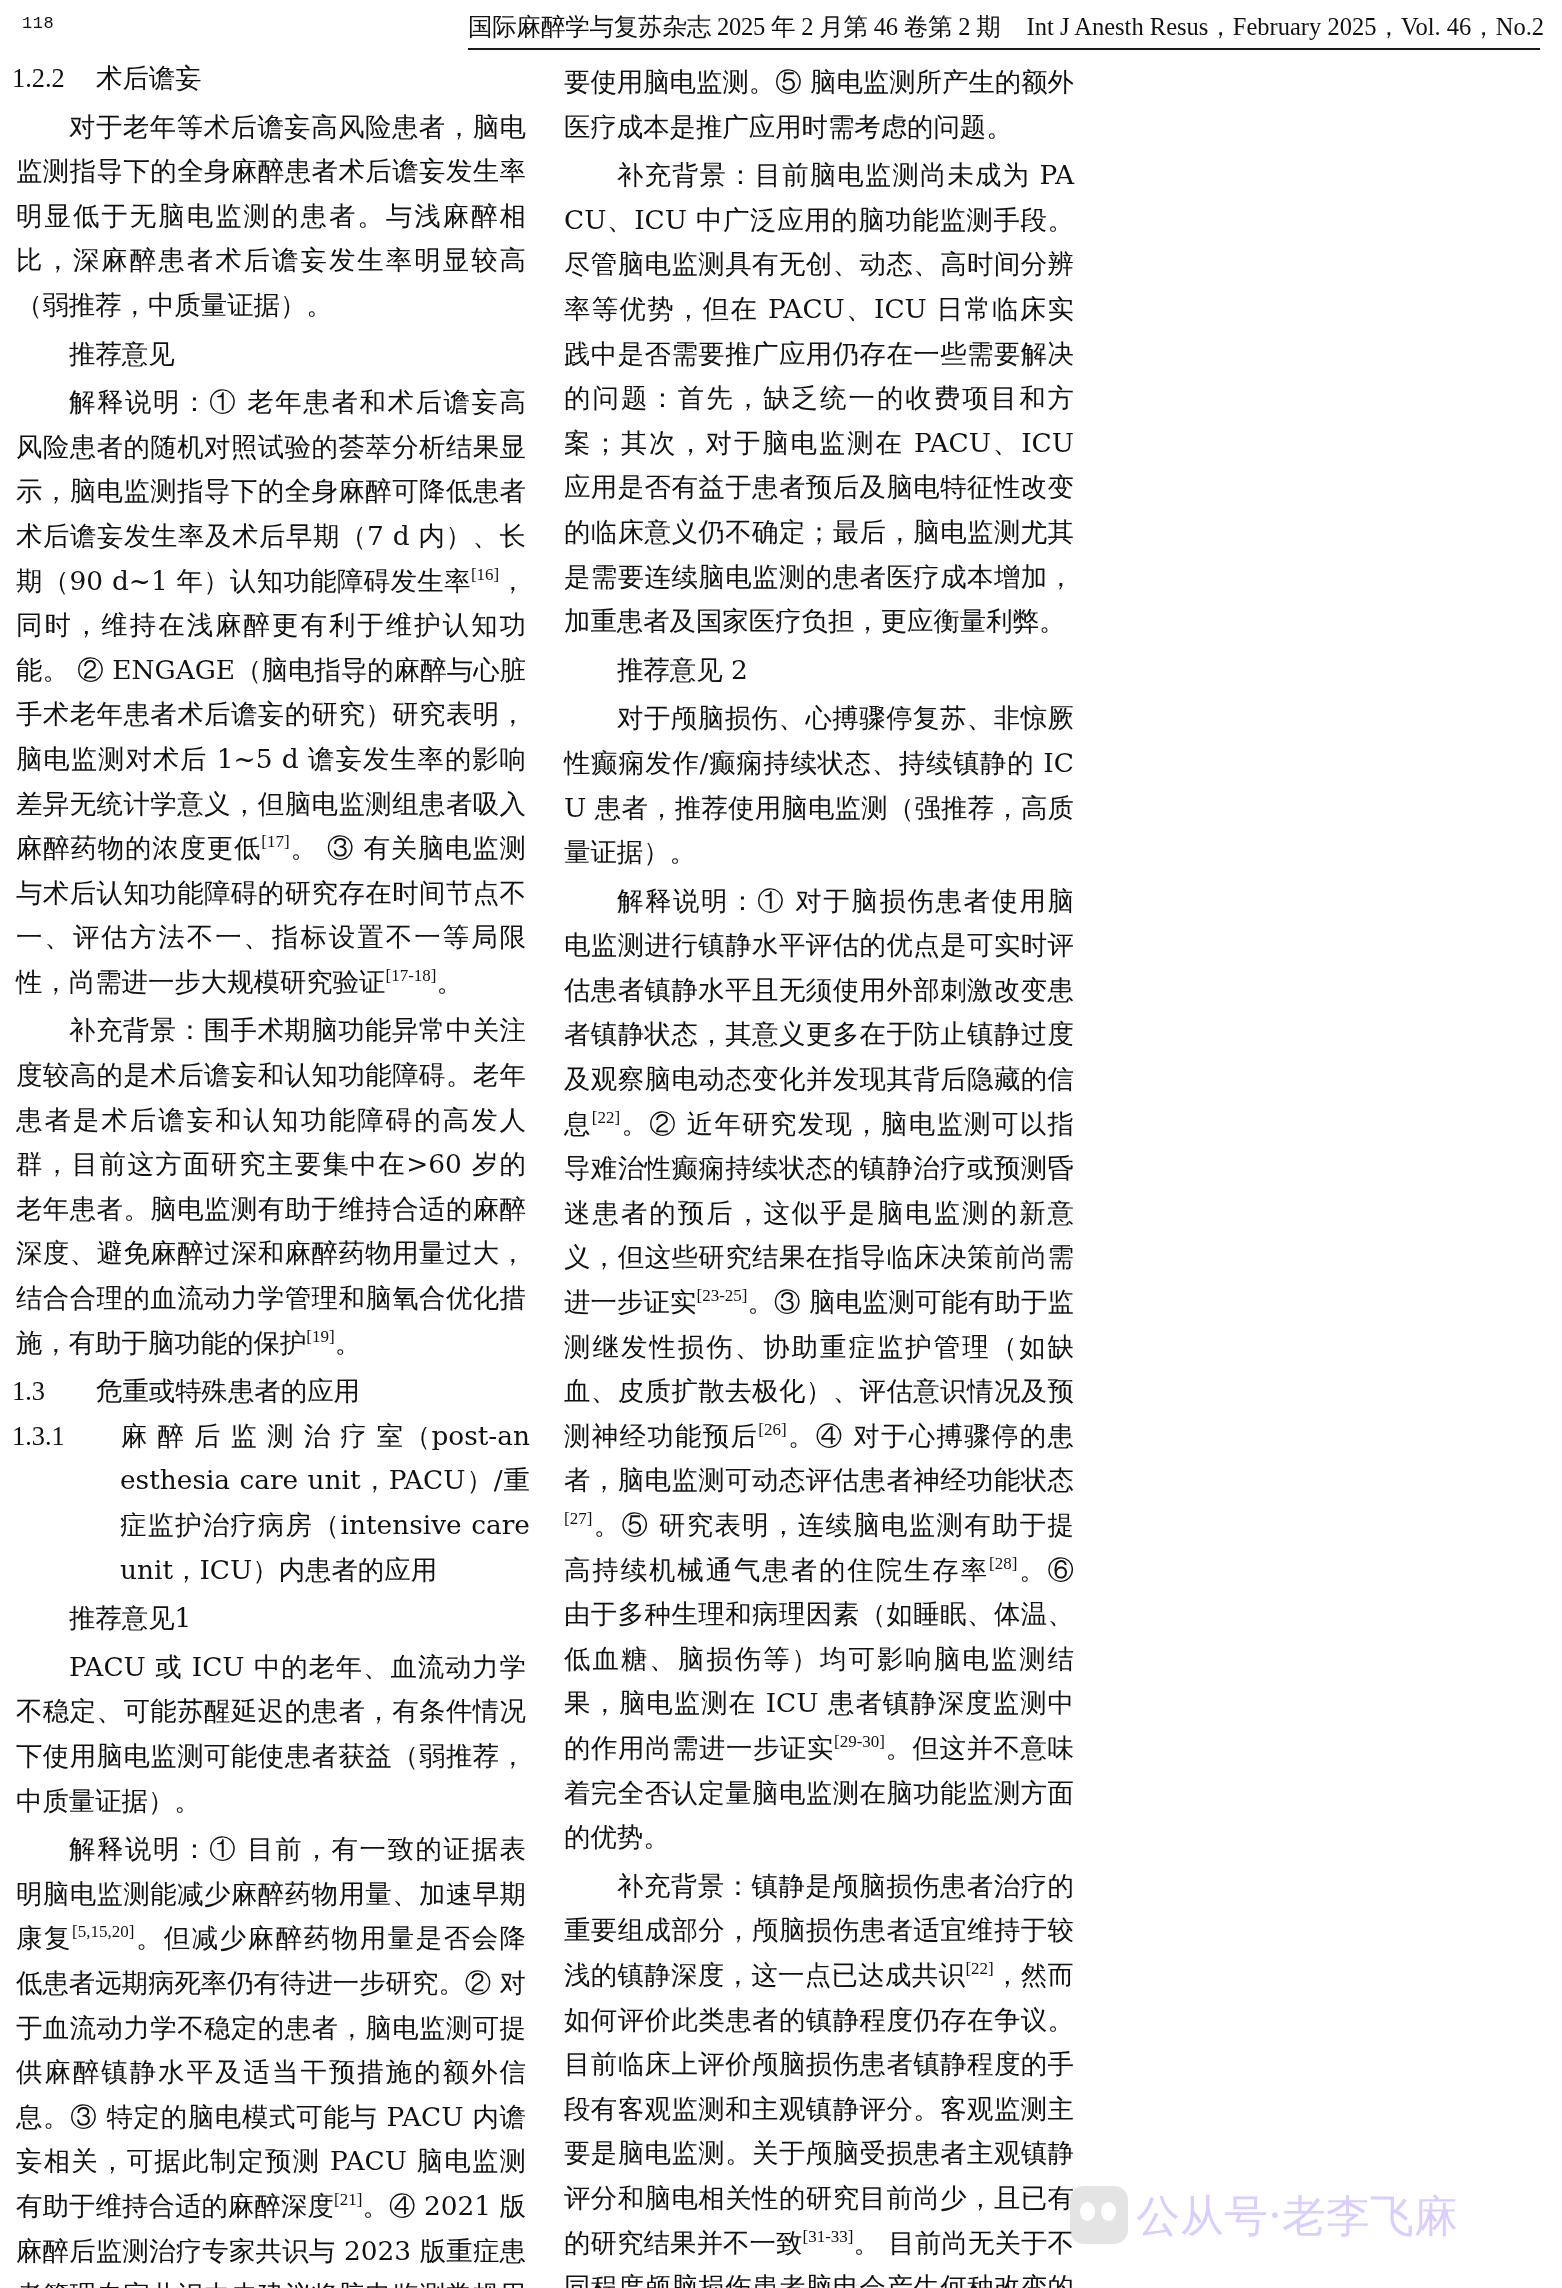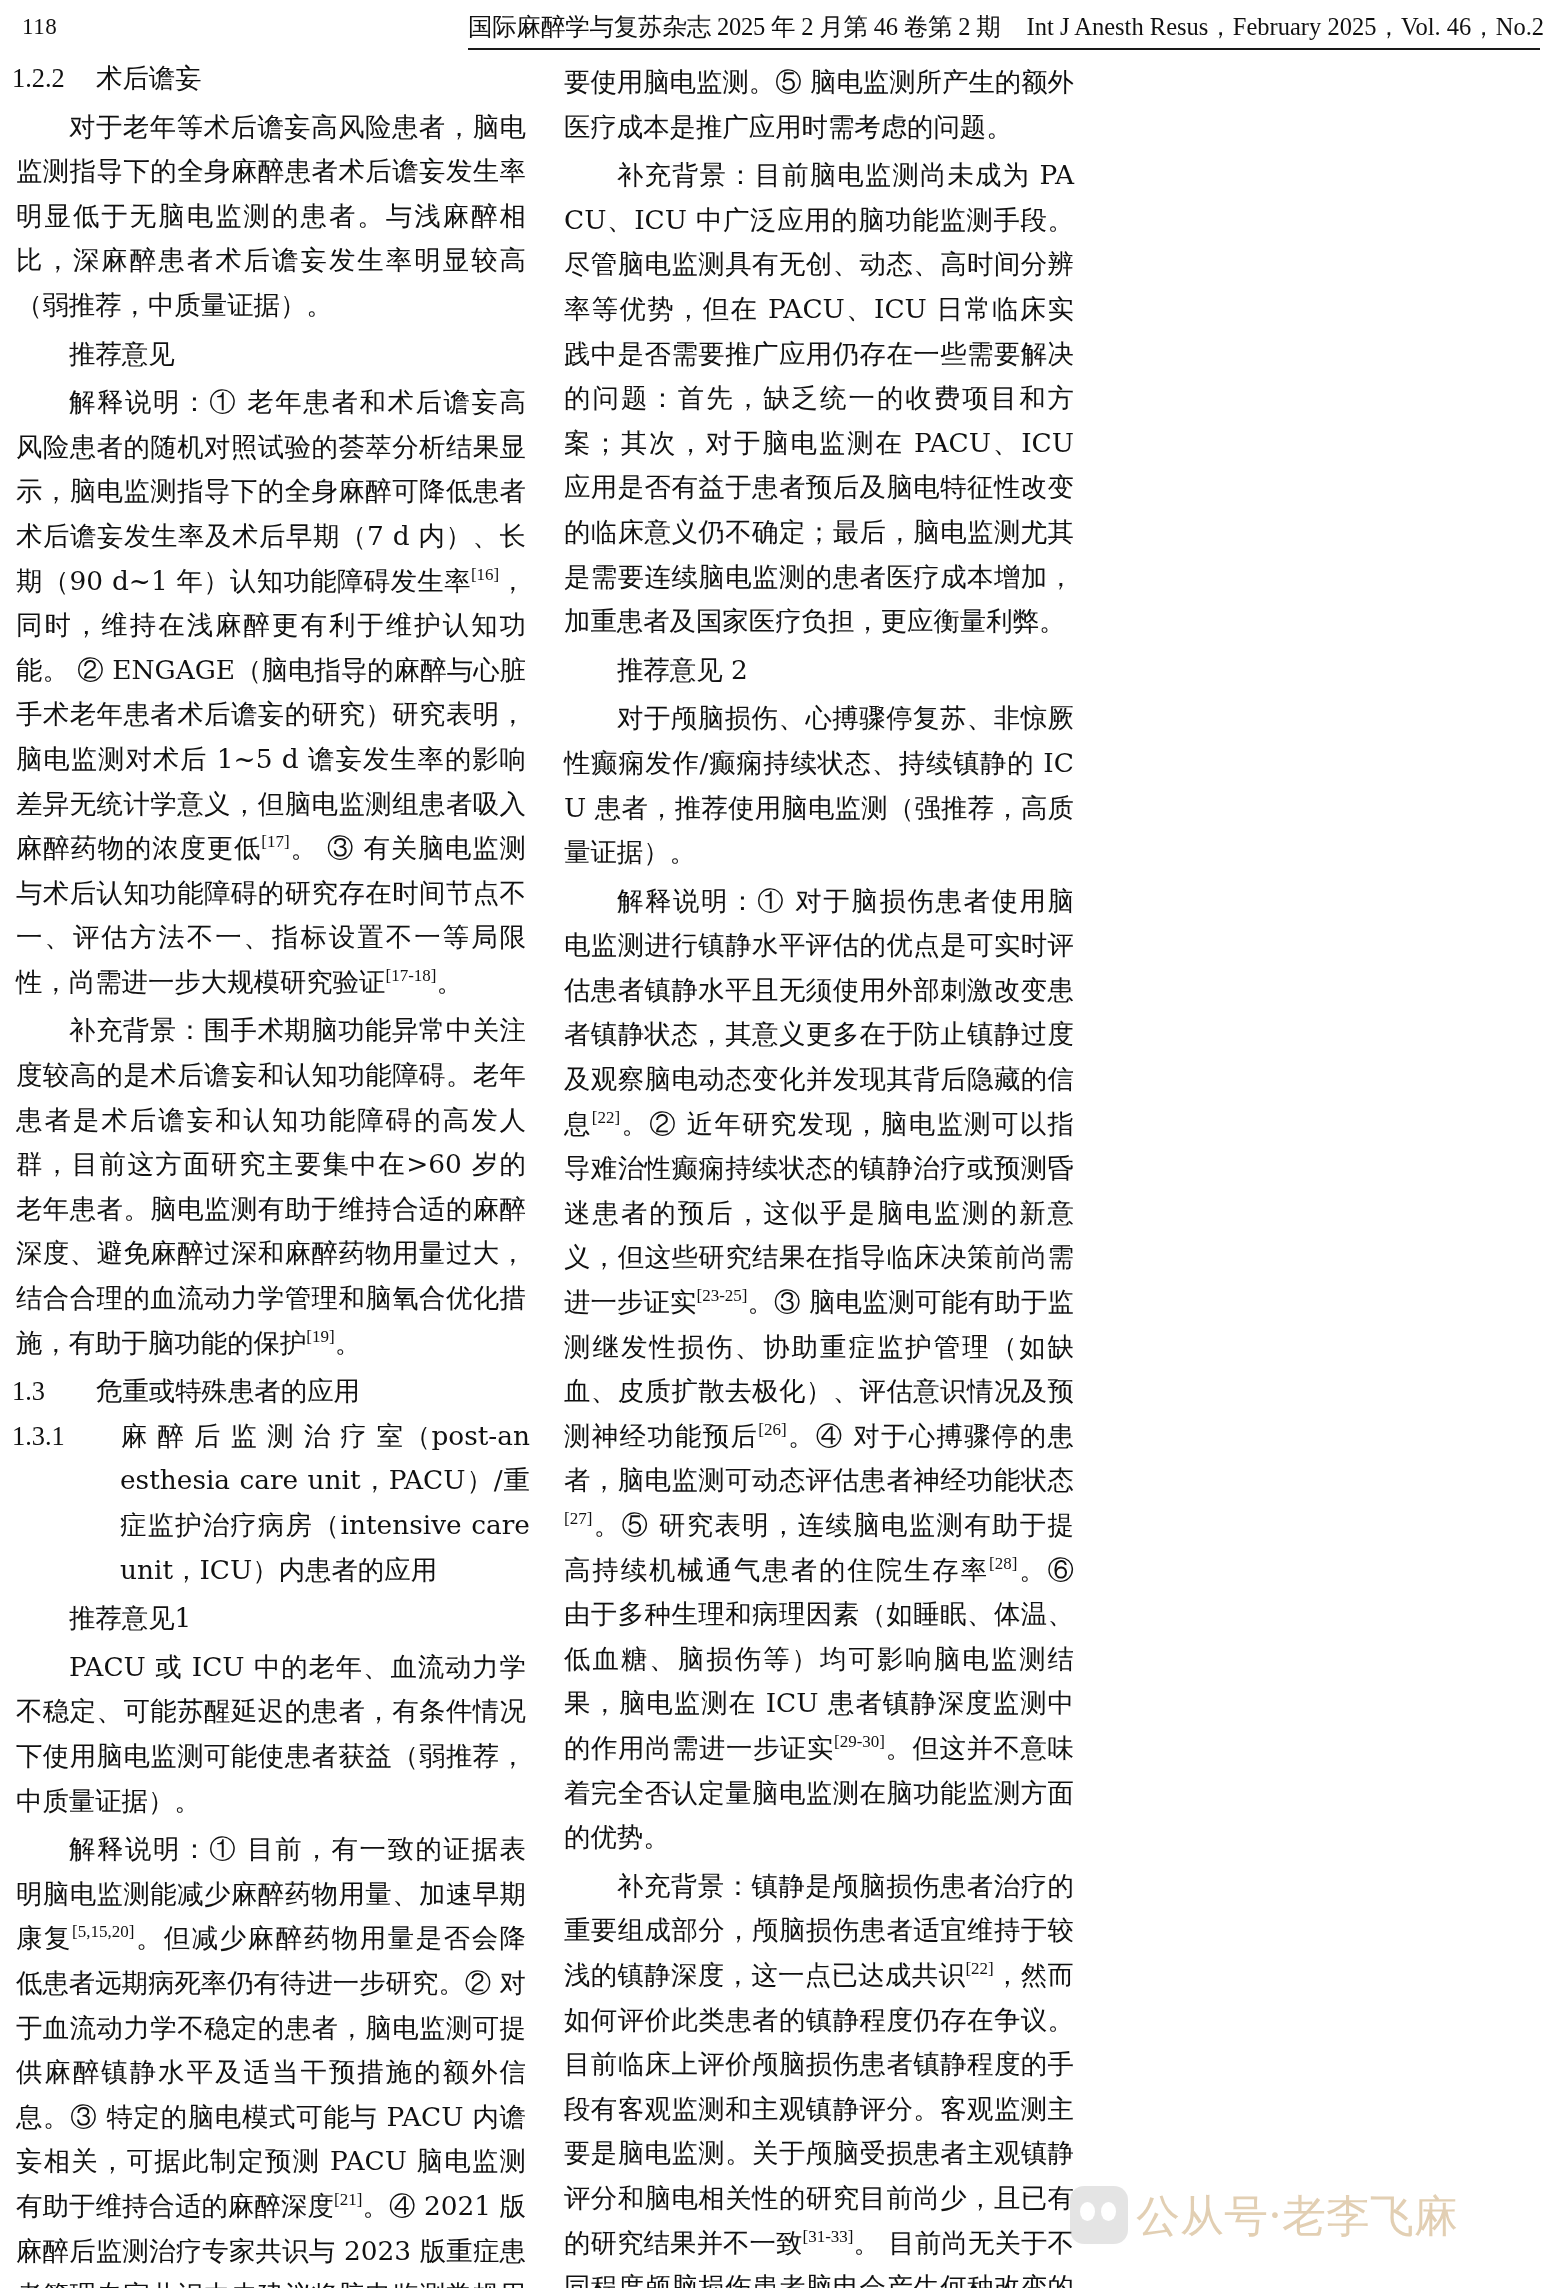--- a/index.html
+++ b/index.html
@@ -20,22 +20,22 @@
   .page-header {
     position: absolute;
     left: 0; top: 0;
     width: 1562px;
     height: 56px;
   }
   .folio {
     position: absolute;
     left: 22px;
     top: 14px;
-    font-size: 23px;
-    font-family: Liberation Serif, serif;
+    font-size: 17px;
+    font-family: Liberation Mono, monospace;
     letter-spacing: 0.5px;
   }
   .running-head {
     position: absolute;
     left: 468px;
     top: 12px;
     width: 1072px;
     font-size: 24.5px;
     line-height: 30px;
     white-space: nowrap;
@@ -148,21 +148,21 @@
     top: 16px;
   }
   .wm-logo::before { left: 10px; }
   .wm-logo::after  { left: 31px; }
   .wm-text {
     position: absolute;
     left: 66px;
     top: 30px;
     font-size: 44px;
     line-height: 52px;
-    color: #a16207;
+    color: #8b5cf6;
     white-space: nowrap;
     font-family: "DejaVu Serif", "Liberation Serif", serif;
   }
 </style>
 </head>
 <body>
 
 <div class="page-header">
   <div class="folio">118</div>
   <div class="running-head">

